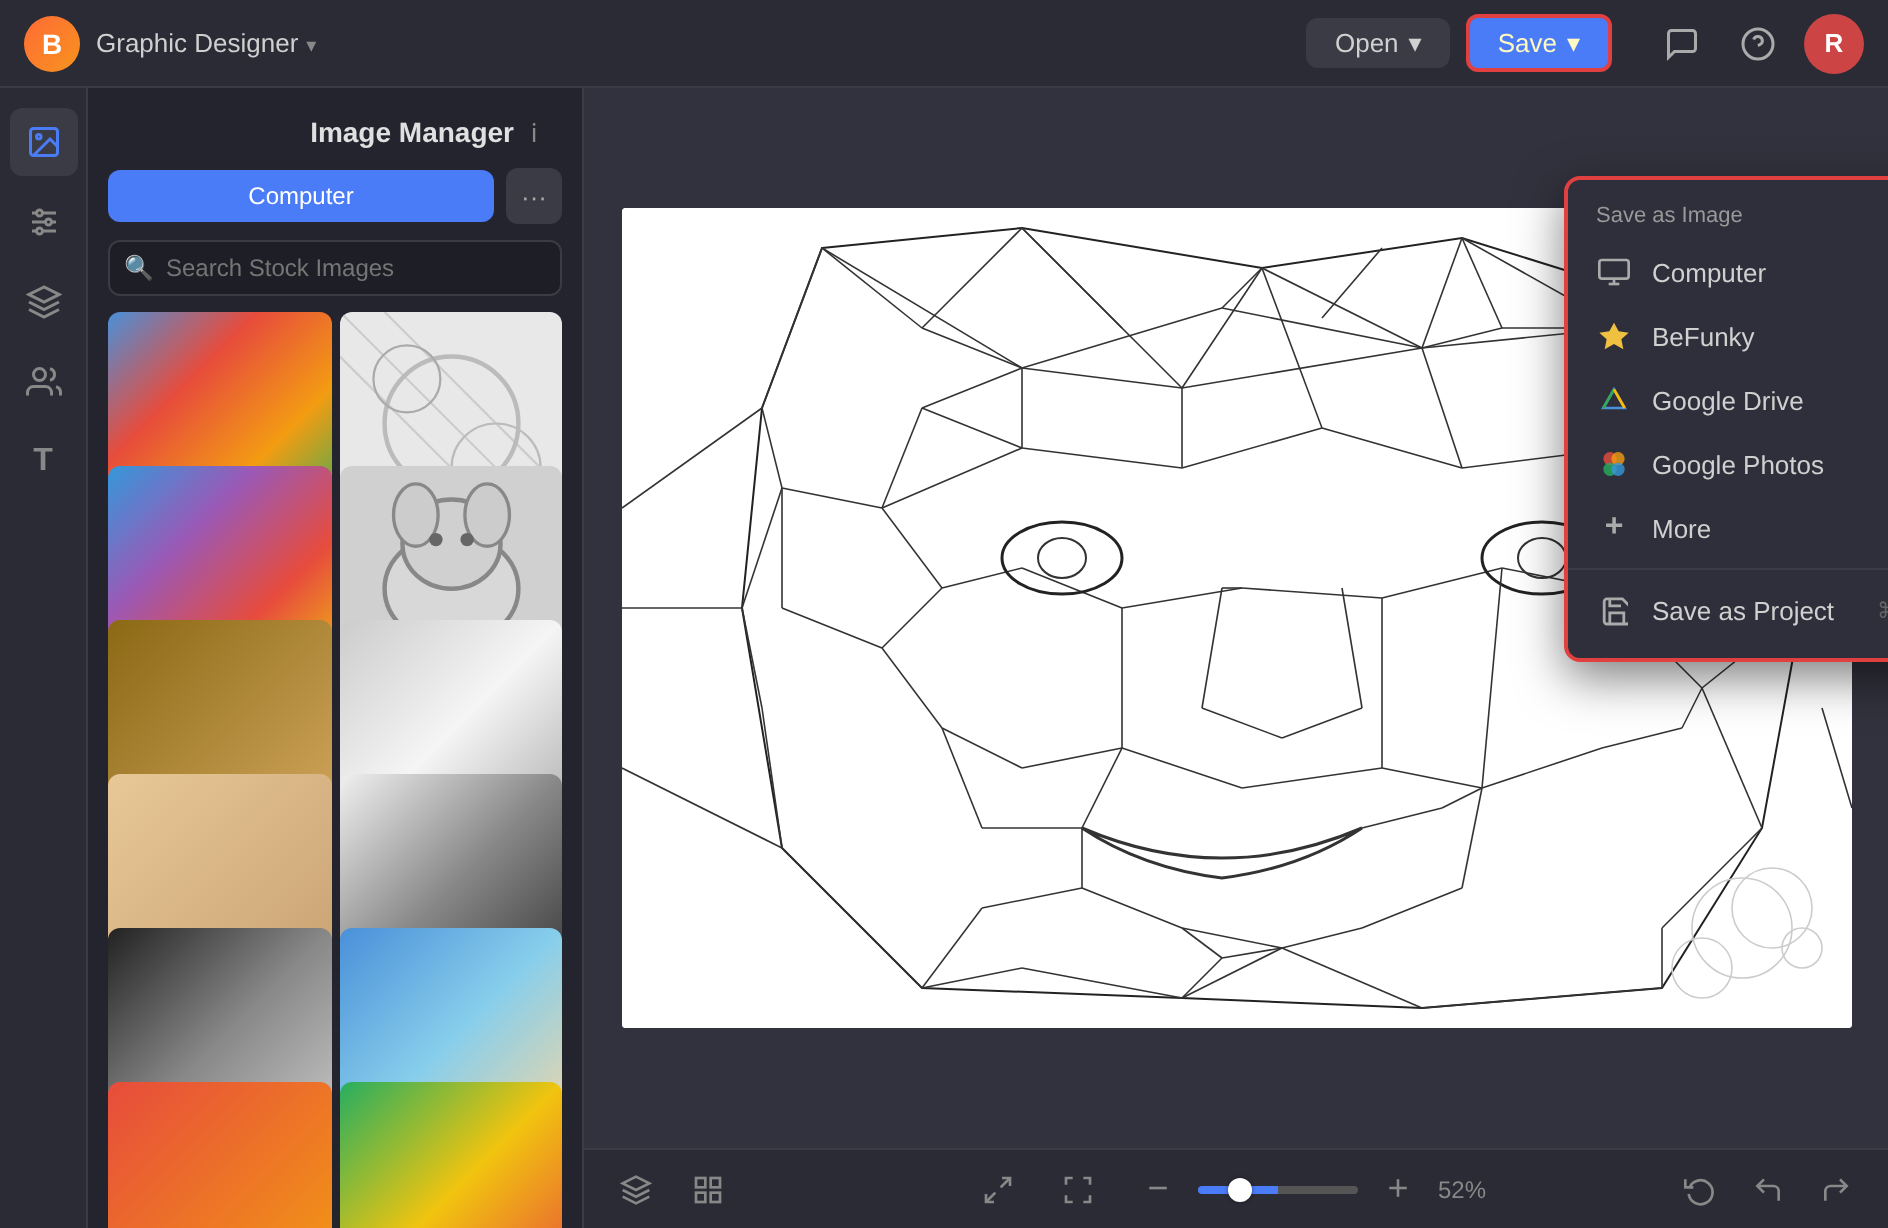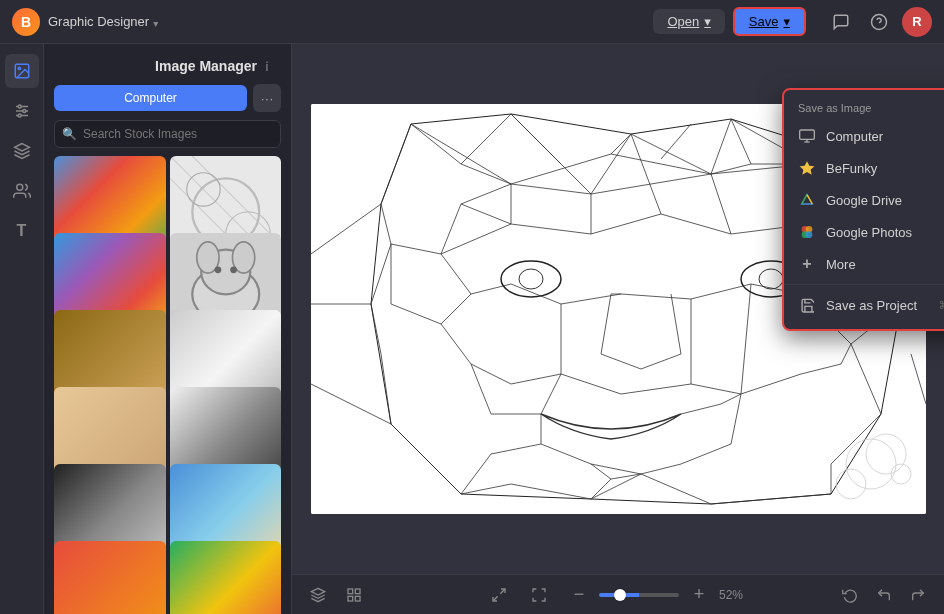--- a/index.html
+++ b/index.html
@@ -43,29 +43,29 @@
       font-size: 10px;
       color: #888;
     }
     .topbar-spacer { flex: 1; }
     .topbar-btn {
       padding: 5px 14px;
       border-radius: 6px;
       font-size: 13px;
       cursor: pointer;
       border: none;
-      display: flex; align-items: center; gap: 5px; text-decoration: underline;
+      display: flex; align-items: center; gap: 5px;
     }
     .btn-open {
       background: #3a3b45;
       color: #d0d0d0;
     }
     .btn-save {
       background: #4a7cf7;
-      color: #000000;
+      color: #fef9c3;
       border: 2px solid #e04040;
       position: relative;
     }
     .topbar-icons {
       display: flex; align-items: center; gap: 8px;
       margin-left: 12px;
     }
     .topbar-icon-btn {
       width: 30px; height: 30px;
       border-radius: 50%;

